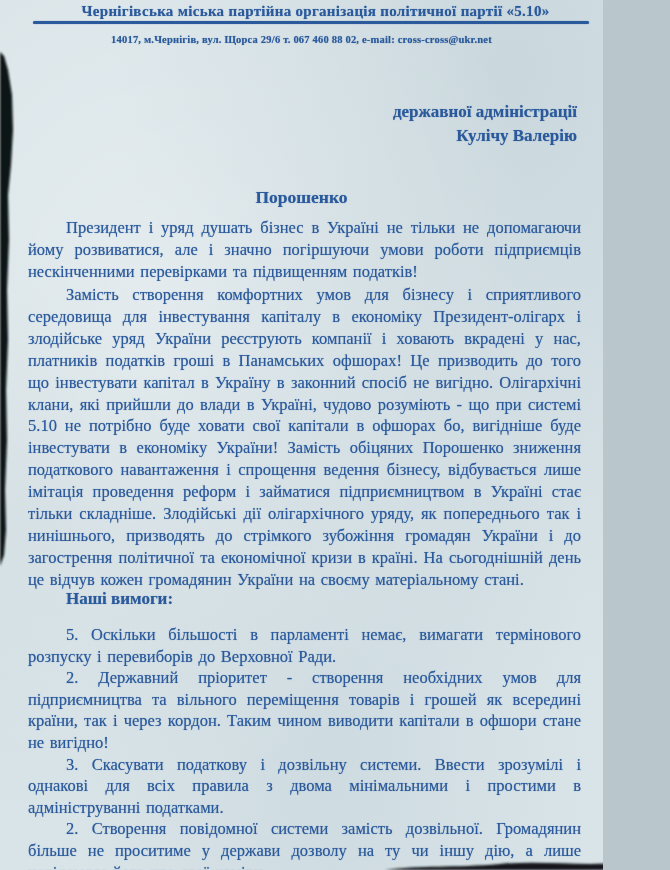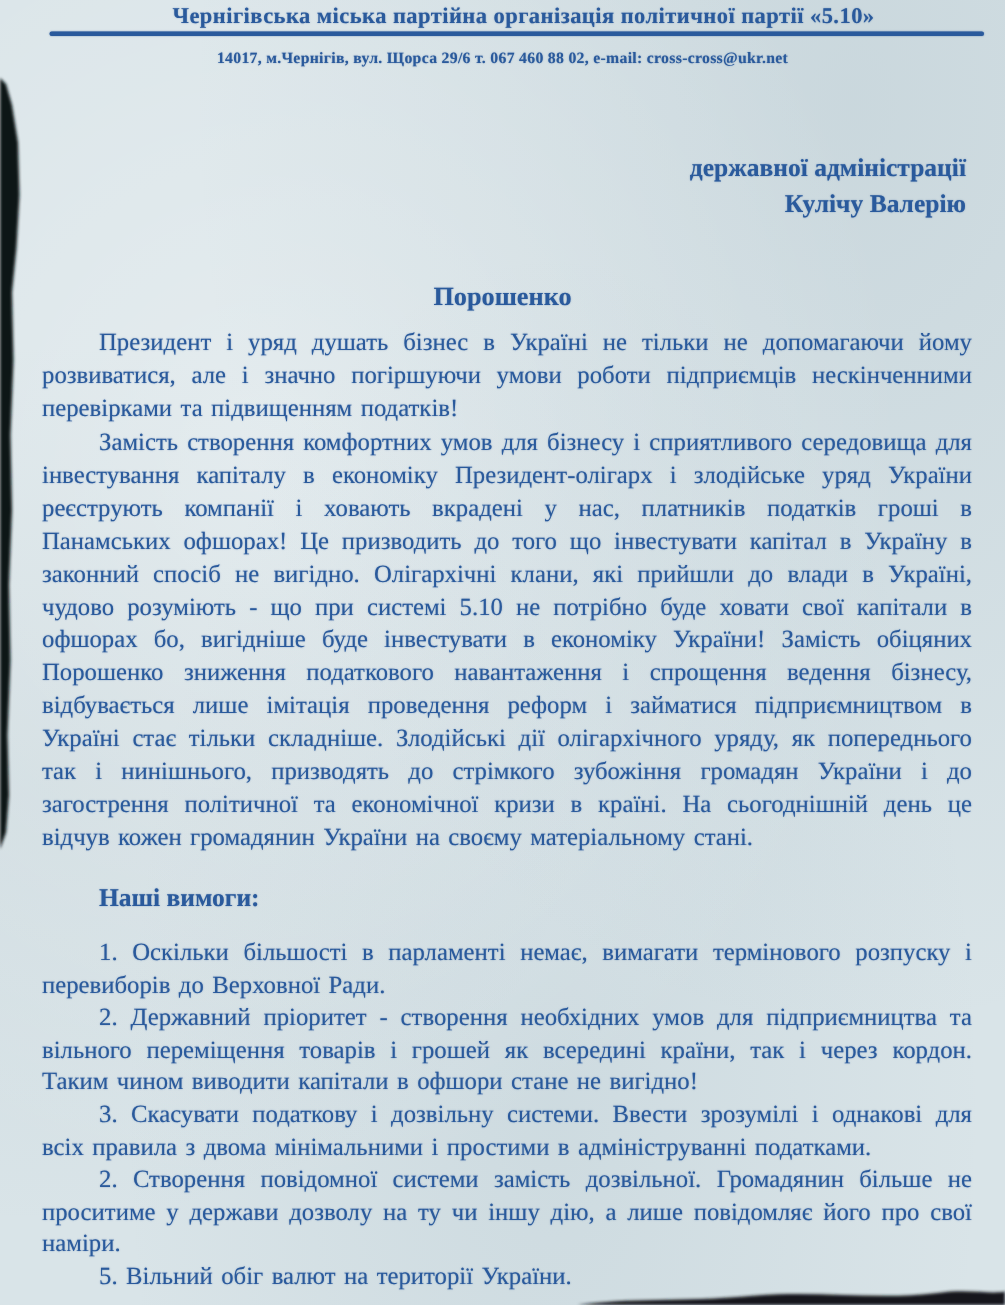--- a/index.html
+++ b/index.html
@@ -1,18 +1,18 @@
 <!DOCTYPE html>
 <html><head>
 <meta charset="utf-8">
 <style>
   html,body{margin:0;padding:0;background:#b9c7cc;}
   .page{
     position:relative;
-    width:670px;height:870px;
+    width:603px;height:870px;
     overflow:hidden;
     font-family:"Liberation Serif", serif;
     background:
       radial-gradient(ellipse at 25% 35%, rgba(255,255,255,.30), transparent 62%),
       radial-gradient(ellipse at 85% 8%,  rgba(110,140,155,.14), transparent 55%),
       radial-gradient(ellipse at 55% 85%, rgba(120,150,165,.12), transparent 55%),
       radial-gradient(ellipse at 5% 60%,  rgba(125,150,160,.10), transparent 40%),
       #d9e4e8;
     color:#2a5a9c;
   }
@@ -84,21 +84,21 @@
 
     <div class="letter-title ink">Порошенко</div>
 
     <p class="body-par p1 ink">Президент і уряд душать бізнес в Україні не тільки не допомагаючи йому розвиватися, але і значно погіршуючи умови роботи підприємців нескінченними перевірками та підвищенням податків!</p>
 
     <p class="body-par p2 ink">Замість створення комфортних умов для бізнесу і сприятливого середовища для інвестування капіталу в економіку Президент-олігарх і злодійське уряд України реєструють компанії і ховають вкрадені у нас, платників податків гроші в Панамських офшорах! Це призводить до того що інвестувати капітал в Україну в законний спосіб не вигідно. Олігархічні клани, які прийшли до влади в Україні, чудово розуміють - що при системі 5.10 не потрібно буде ховати свої капітали в офшорах бо, вигідніше буде інвестувати в економіку України! Замість обіцяних Порошенко зниження податкового навантаження і спрощення ведення бізнесу, відбувається лише імітація проведення реформ і займатися підприємництвом в Україні стає тільки складніше. Злодійські дії олігархічного уряду, як попереднього так і нинішнього, призводять до стрімкого зубожіння громадян України і до загострення політичної та економічної кризи в країні. На сьогоднішній день це відчув кожен громадянин України на своєму матеріальному стані.</p>
 
     <div class="demands-heading ink">Наші вимоги:</div>
 
     <div class="demands">
-      <p class="ink">1. Оскільки більшості в парламенті немає, вимагати термінового розпуску і перевиборів до Верховної Ради.</p>
+      <p class="ink">5. Оскільки більшості в парламенті немає, вимагати термінового розпуску і перевиборів до Верховної Ради.</p>
       <p class="ink">2. Державний пріоритет - створення необхідних умов для підприємництва та вільного переміщення товарів і грошей як всередині країни, так і через кордон. Таким чином виводити капітали в офшори стане не вигідно!</p>
       <p class="ink">3. Скасувати податкову і дозвільну системи. Ввести зрозумілі і однакові для всіх правила з двома мінімальними і простими в адмініструванні податками.</p>
       <p class="ink">2. Створення повідомної системи замість дозвільної. Громадянин більше не проситиме у держави дозволу на ту чи іншу дію, а лише повідомляє його про свої наміри.</p>
       <p class="ink">5. Вільний обіг валют на території України.</p>
     </div>
 
   </div>
 
   <svg class="edge-marks" width="670" height="870" viewBox="0 0 670 870">
     <defs>

